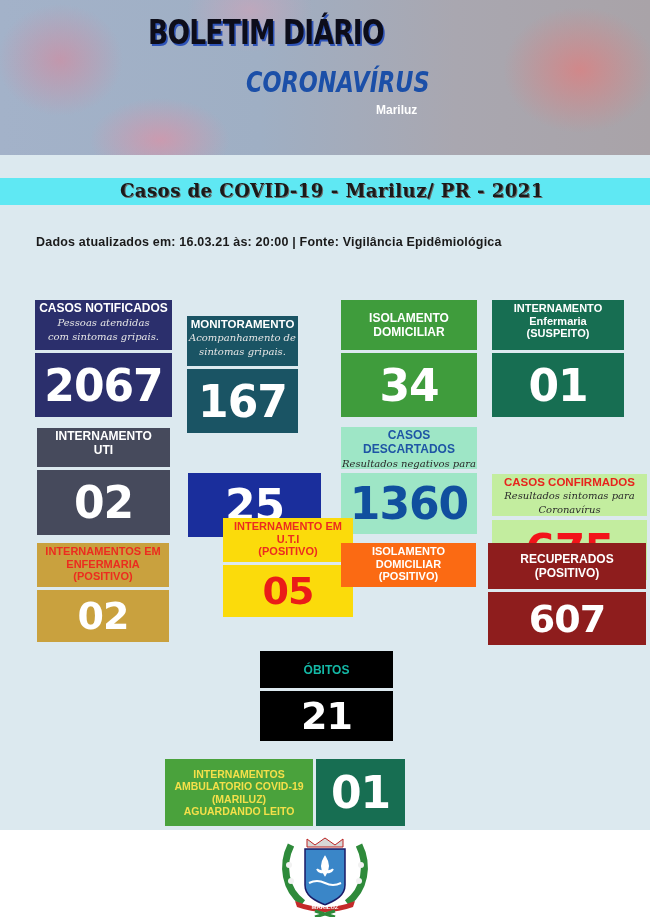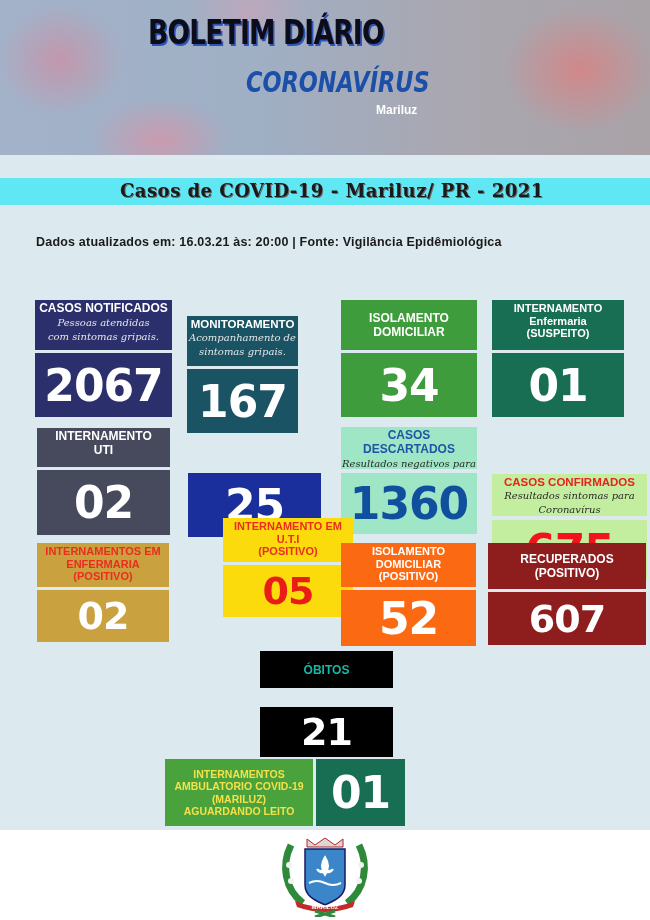--- a/index.html
+++ b/index.html
@@ -113,34 +113,33 @@
         <div class="t" style="font-size: 11px;">(POSITIVO)</div>
       </div>
       <div class="val" style="top: 47px; height: 52px; background: rgb(251, 219, 11); color: rgb(234, 28, 24); font-size: 38px;">05</div>
     </div>
     <div class="card" style="left: 341px; top: 543px; width: 135px; height: 103px;">
       <div class="hd" style="height: 44px; background: rgb(251, 106, 19); color: rgb(255, 255, 255);">
         <div class="t" style="font-size: 11px;">ISOLAMENTO</div>
         <div class="t" style="font-size: 11px;">DOMICILIAR</div>
         <div class="t" style="font-size: 11px;">(POSITIVO)</div>
       </div>
-      <div class="val" style="top: 47px; height: 56px; background: rgb(251, 106, 19); color: rgb(255, 255, 255);">52</div>
     </div>
     <div class="card" style="left: 488px; top: 543px; width: 158px; height: 102px;">
       <div class="hd" style="height: 46px; background: rgb(142, 29, 29); color: rgb(255, 255, 255); justify-content: center;">
         <div class="t">RECUPERADOS</div>
         <div class="t">(POSITIVO)</div>
       </div>
       <div class="val" style="top: 49px; height: 53px; background: rgb(142, 29, 29); color: rgb(255, 255, 255); font-size: 38px;">607</div>
     </div>
     <div class="card" style="left: 260px; top: 651px; width: 133px; height: 90px;">
       <div class="hd" style="height: 37px; background: rgb(0, 0, 0); color: #14b8a6; justify-content: center;">
         <div class="t">ÓBITOS</div>
       </div>
-      <div class="val" style="top: 56px; height: 50px; background: rgb(0, 0, 0); color: rgb(255, 255, 255); font-size: 38px;">21</div>
+      <div class="val" style="top: 40px; height: 50px; background: rgb(0, 0, 0); color: rgb(255, 255, 255); font-size: 38px;">21</div>
     </div>
     <div class="card" style="left: 165px; top: 759px; width: 209px; height: 67px;">
       <div class="hd" style="width: 148px; height: 67px; background: rgb(74, 162, 60); color: rgb(244, 224, 74); justify-content: center; padding-top: 0px;">
         <div class="t" style="font-size: 10.5px;">INTERNAMENTOS</div>
         <div class="t" style="font-size: 10.5px;">AMBULATORIO COVID-19</div>
         <div class="t" style="font-size: 10.5px;">(MARILUZ)</div>
         <div class="t" style="font-size: 10.5px;">AGUARDANDO LEITO</div>
       </div>
       <div class="val" style="left: 151px; top: 0px; width: 89px; height: 67px; background: rgb(23, 110, 82); color: rgb(255, 255, 255);">01</div>
     </div>

